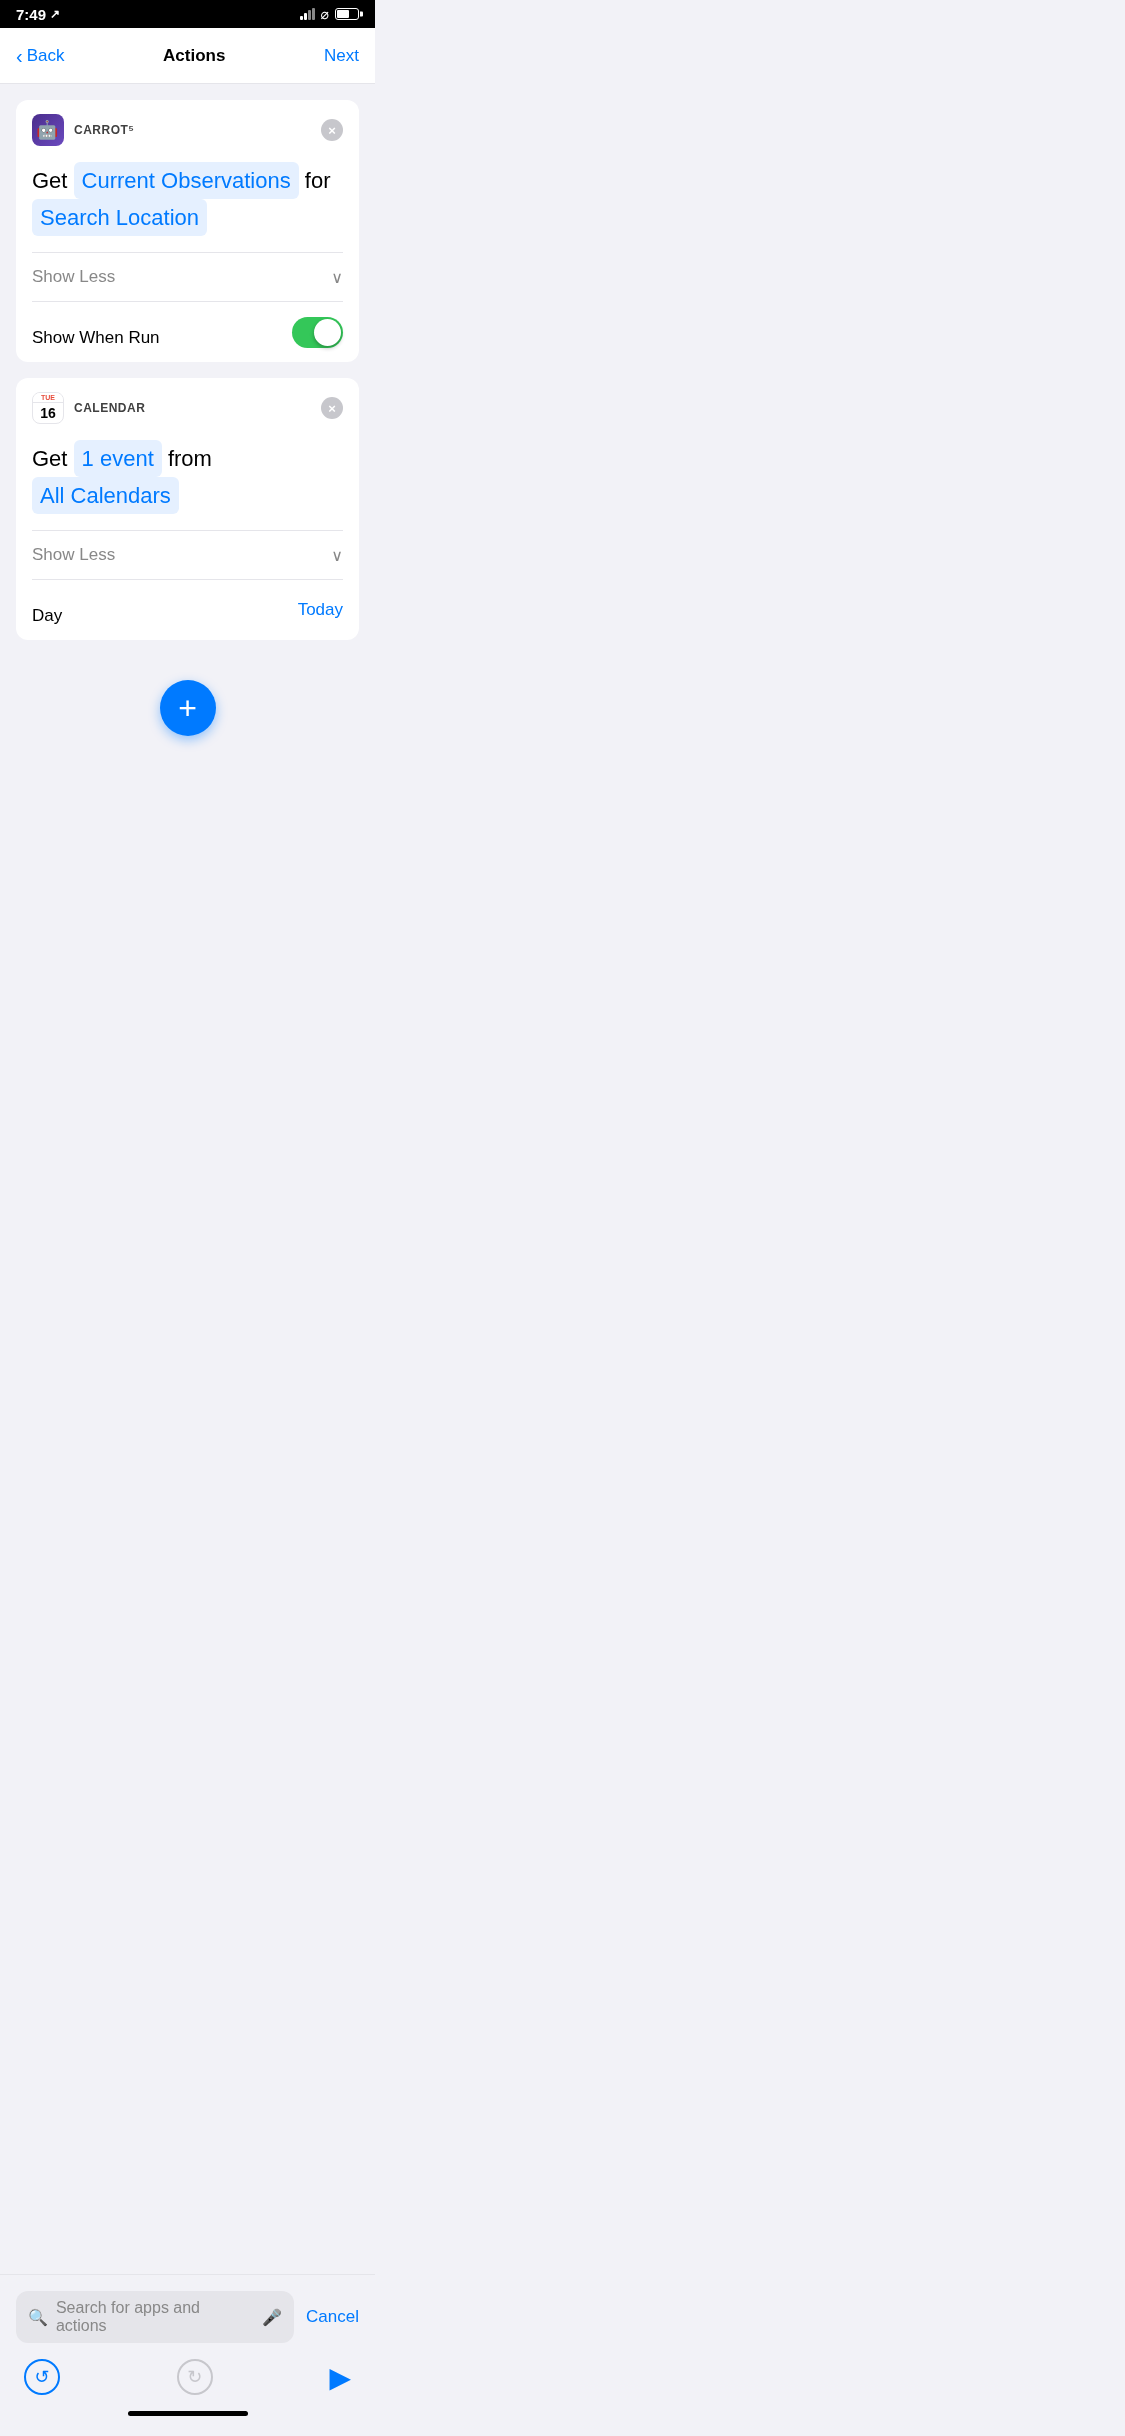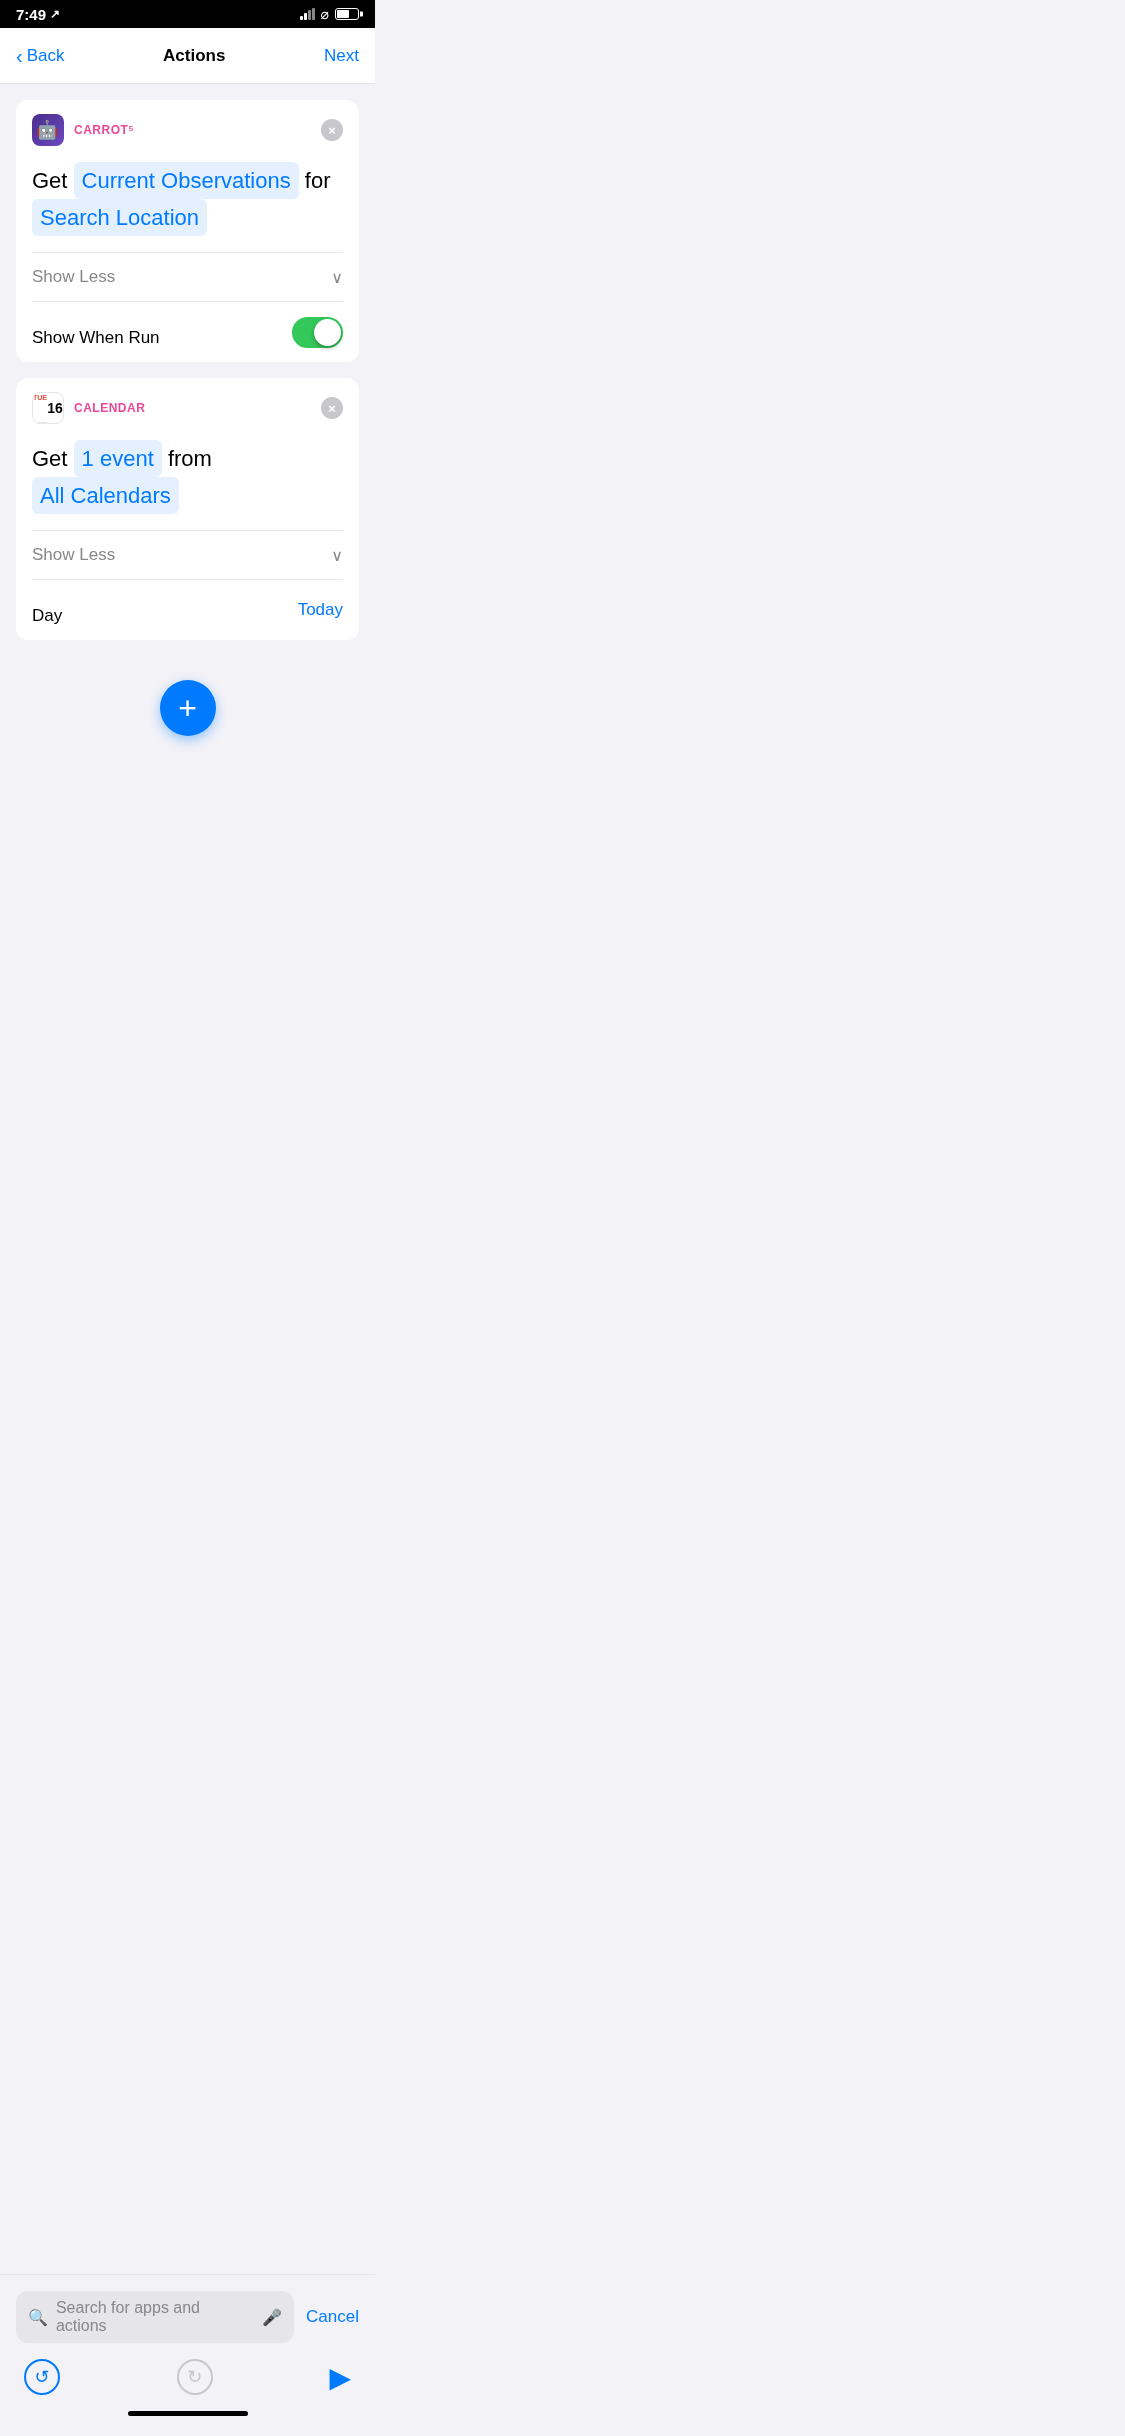--- a/index.html
+++ b/index.html
@@ -153,21 +153,21 @@
       justify-content: center;
       font-size: 18px;
     }
     .calendar-icon-box {
       width: 32px;
       height: 32px;
       border-radius: 8px;
       background: #fff;
       border: 1px solid #e5e5ea;
       display: flex;
-      flex-direction: row;
+      flex-direction: column;
       overflow: hidden;
     }
     .cal-top {
       background: #fff;
       color: #e74c3c;
       font-size: 7px;
       font-weight: 700;
       text-align: center;
       padding: 1px 0;
       border-bottom: 1px solid #e5e5ea;
@@ -177,21 +177,21 @@
       display: flex;
       align-items: center;
       justify-content: center;
       font-size: 14px;
       font-weight: 700;
       color: #000;
     }
     .card-app-label {
       font-size: 12px;
       font-weight: 600;
-      color: #ec4899;
+      color: #404040;
       letter-spacing: 0.5px;
       text-transform: uppercase;
     }
     .close-btn {
       width: 22px;
       height: 22px;
       border-radius: 50%;
       background: #c7c7cc;
       display: flex;
       align-items: center;

